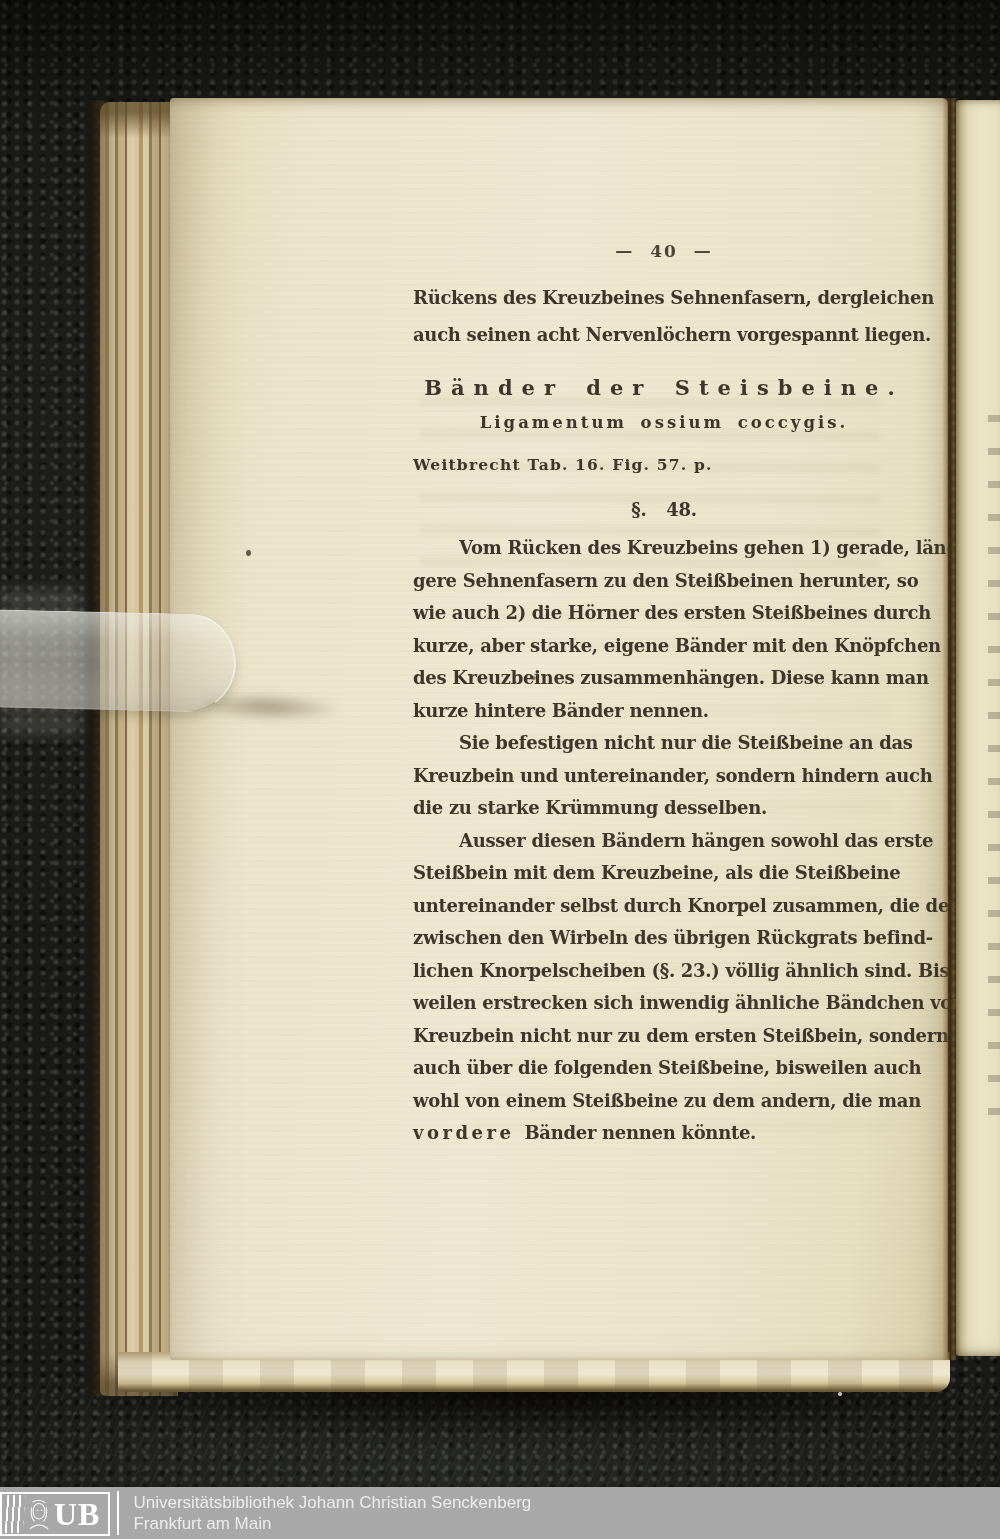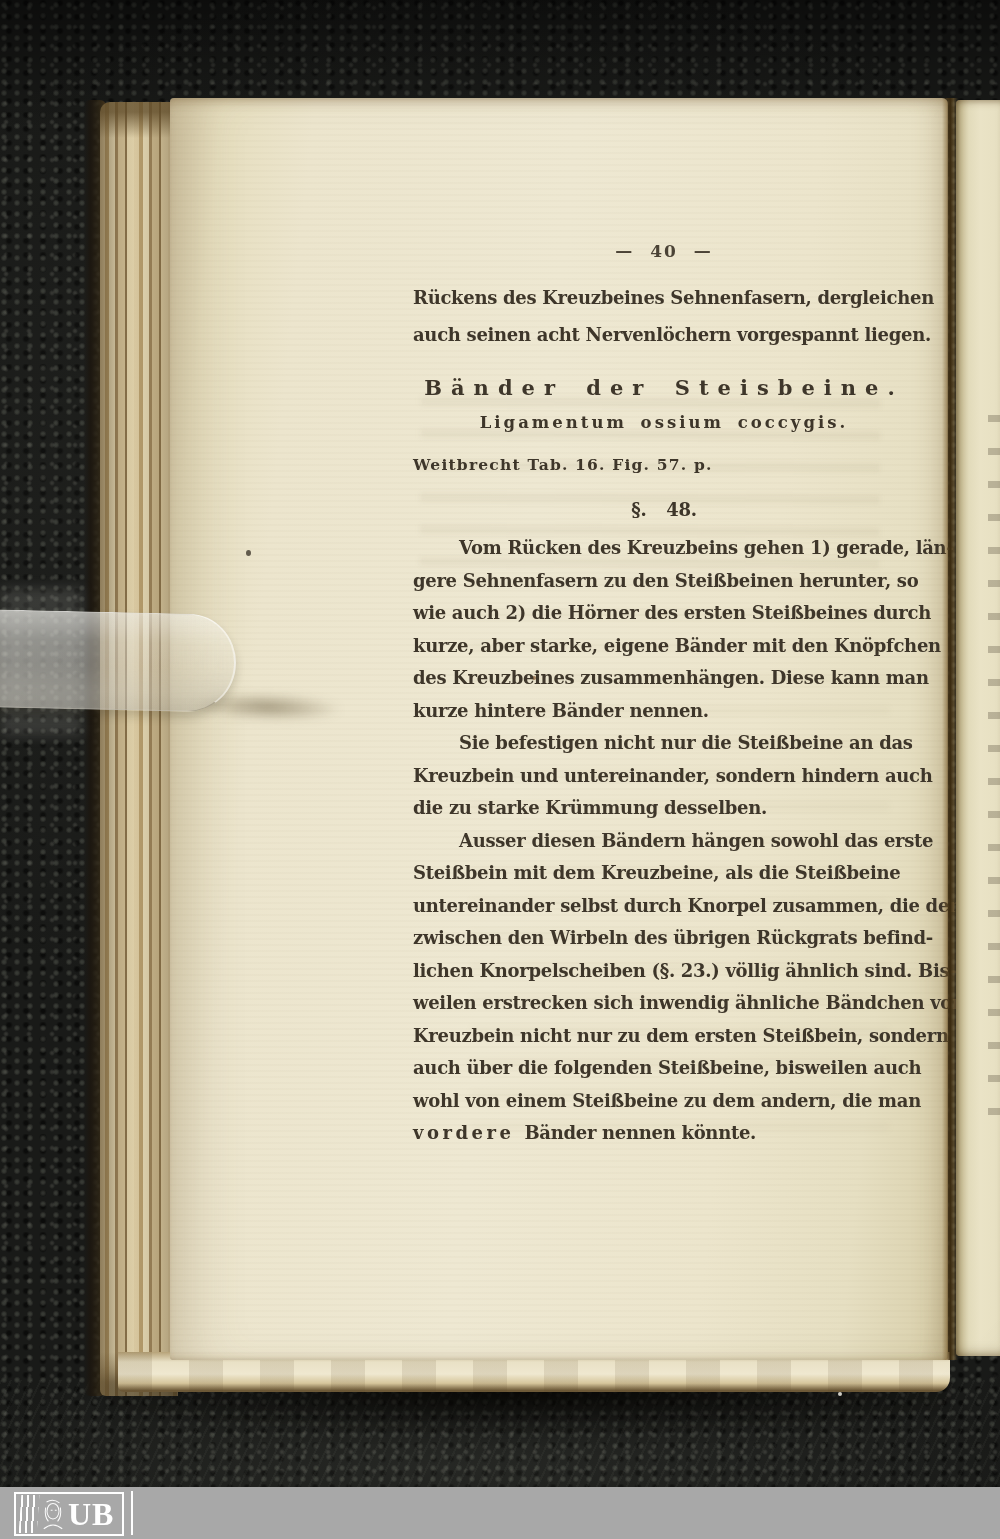--- a/index.html
+++ b/index.html
@@ -89,21 +89,21 @@
   .pagenum{font-size:17px;letter-spacing:2px;word-spacing:8px;opacity:.92;}
   .heading{font-size:21px;letter-spacing:9px;word-spacing:6px;}
   .latin{font-size:16.5px;letter-spacing:3px;word-spacing:5px;}
   .ref{font-size:15.5px;letter-spacing:1.2px;}
   .mark{font-size:18px;word-spacing:14px;}
   .sperr{letter-spacing:3.5px;margin-right:10px;}
   
   .footer{left:0;top:1487px;width:1000px;height:52px;background:var(--footer_bar,#a8a8a8);
     display:flex;align-items:center;font-family:"Liberation Sans",sans-serif;}
   .logo-box{height:44px;border:2px solid #fff;display:flex;align-items:center;
-    margin-left:14px;margin-top:1px;padding:0 8px 0 4px;box-sizing:border-box;}
+    margin-left:0;margin-top:1px;padding:0 8px 0 4px;box-sizing:border-box;}
   .spines{width:18px;height:38px;margin-right:3px;transform:skewX(-4deg);
     background:repeating-linear-gradient(90deg, #fff 0 2px, rgba(0,0,0,0) 2px 6px);}
   .ub{font-family:"Liberation Serif",serif;font-weight:700;font-size:32px;color:#fff;line-height:1;margin-left:3px;letter-spacing:1px;}
   .logo-sep{width:2px;height:44px;background:#fff;margin-left:7px;}
   .footer-lines{margin-left:14px;color:var(--footer_text,#ececec);font-size:17px;line-height:21px;}
 </style>
 </head>
 <body>
 
 <div class="stage">
@@ -177,15 +177,19 @@
           <ellipse cx="13" cy="14" rx="6.5" ry="8.5"></ellipse>
           <path d="M5 10 Q3.5 20 8 25"></path>
           <path d="M21 10 Q22.5 20 18 25"></path>
           <path d="M3 33 Q13 25 23 33"></path>
           <path d="M10.5 13 h2 M15 13 h2"></path>
         </g>
       </svg>
       <span class="ub">UB</span>
     </div>
     <div class="logo-sep"></div>
+    <div class="footer-lines">
+      <div>Universitätsbibliothek Johann Christian Senckenberg</div>
+      <div>Frankfurt am Main</div>
+    </div>
   </div>
 
 </div>
 
 </body></html>

